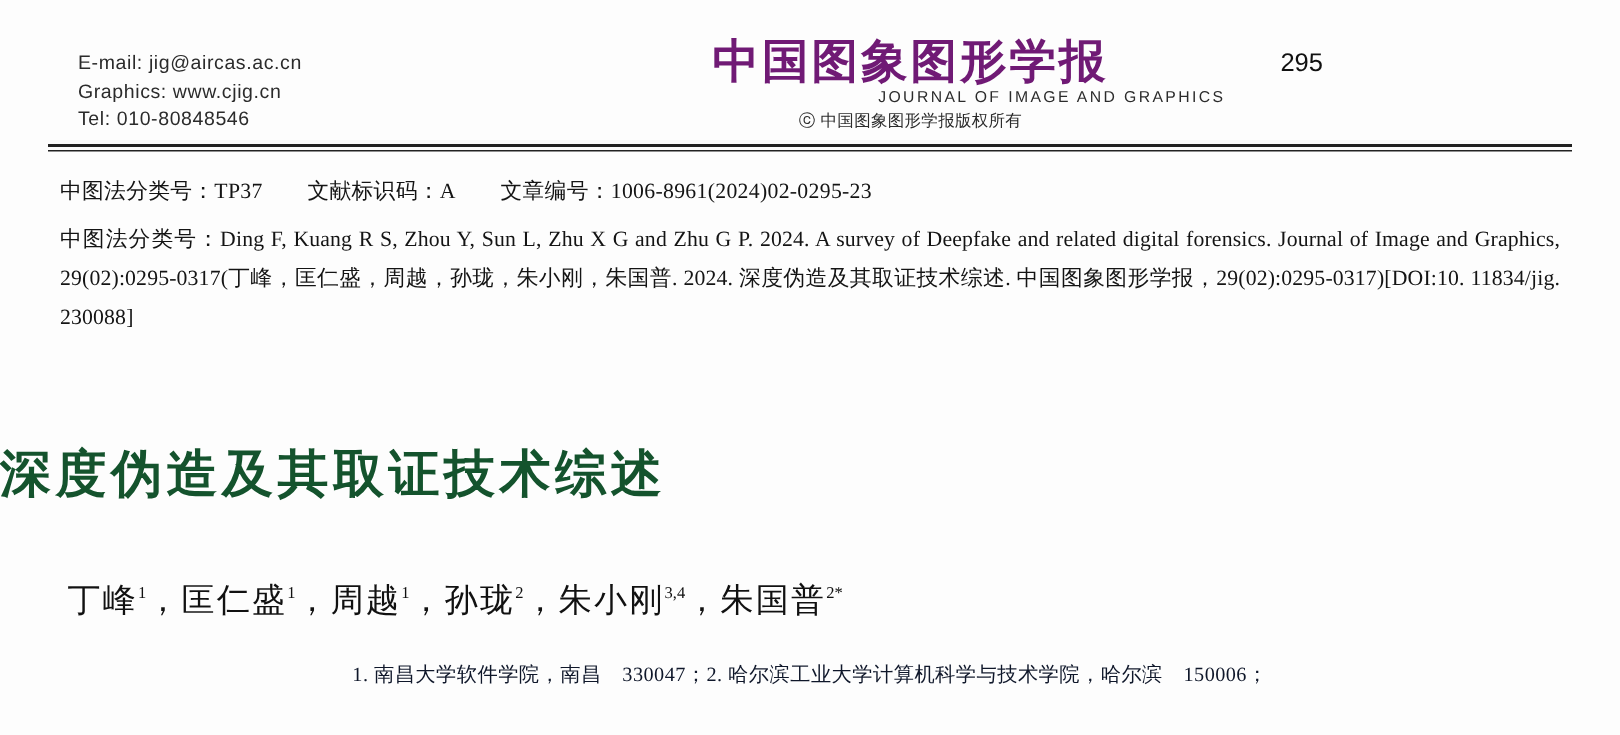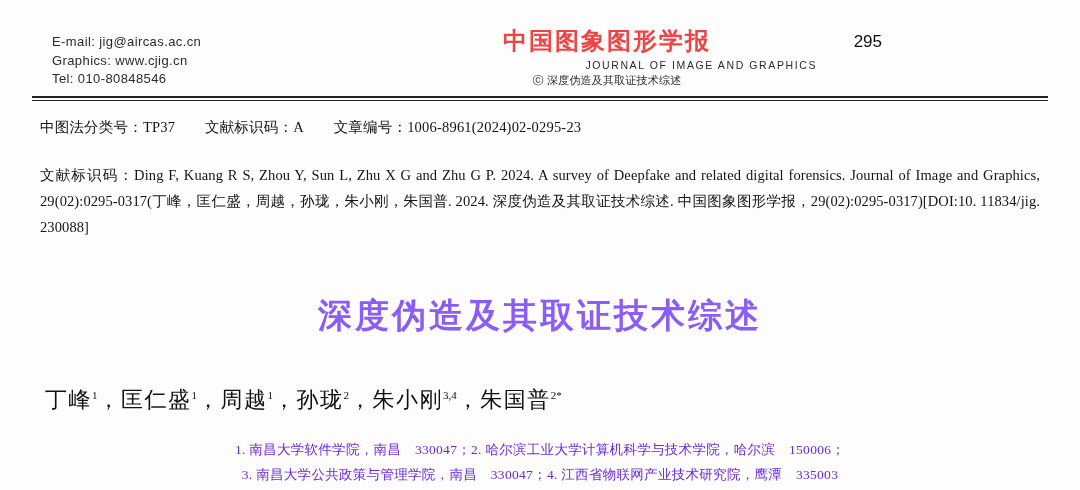--- a/index.html
+++ b/index.html
@@ -42,24 +42,24 @@
   .contact div { white-space: nowrap; }
   .journal-block {
     position: absolute;
     right: 95px;
     top: 26px;
     text-align: center;
     width: 420px;
   }
   .journal-cn {
     font-family: "Liberation Serif", serif;
-    font-size: 24px;
+    font-size: 31px;
     font-weight: bold;
     letter-spacing: 2px;
-    color: #ef4444;
+    color: #701a75;
     line-height: 30px;
   }
   .journal-en {
     font-family: "Liberation Sans", sans-serif;
     font-size: 10.5px;
     letter-spacing: 1.6px;
     color: #2b2b2b;
     margin-top: 3px;
     text-align: right;
   }
@@ -96,41 +96,41 @@
     position: absolute;
     left: 40px;
     top: 118px;
     width: 1000px;
     font-size: 14.5px;
     color: #141414;
   }
   .meta-line1 {
     white-space: nowrap;
     letter-spacing: 0.2px;
-    margin-bottom: 25px;
+    margin-bottom: 10px;
   }
   .meta-line1 .seg { margin-right: 26px; }
   .cite {
     line-height: 26px;
     text-align: justify;
     letter-spacing: 0.1px;
   }
   .cite .label { white-space: nowrap; }
   
   .title {
     position: absolute;
     left: 0;
     top: 293px;
     width: 1080px;
-    text-align: center;
+    text-align: left;
     font-family: "Liberation Serif", serif;
     font-size: 34px;
     font-weight: bold;
     letter-spacing: 3px;
-    color: #8b5cf6;
+    color: #14532d;
   }
   
   .authors {
     position: absolute;
     left: 0;
     top: 385px;
     width: 1080px;
     font-size: 22px;
     letter-spacing: 1.5px;
     color: #111;
@@ -143,63 +143,62 @@
   }
   
   .affiliations {
     position: absolute;
     left: 0;
     top: 437px;
     width: 1080px;
     text-align: center;
     font-size: 13.5px;
     line-height: 25px;
-    color: #6d28d9;
+    color: #0f172a;
     letter-spacing: 0.3px;
   }
   .aff-line { white-space: nowrap; }
 </style>
 </head>
 <body>
 
 <div class="page">
 
   <div class="header">
 
     <div class="contact">
       <div>E-mail: jig@aircas.ac.cn</div>
       <div>Graphics: www.cjig.cn</div>
       <div>Tel: 010-80848546</div>
     </div>
 
     <div class="journal-block">
       <div class="journal-cn">中国图象图形学报</div>
       <div class="journal-en">JOURNAL OF IMAGE AND GRAPHICS</div>
-      <div class="journal-copy">ⓒ 深度伪造及其取证技术综述</div>
+      <div class="journal-copy">ⓒ 中国图象图形学报版权所有</div>
     </div>
 
     <div class="page-number">295</div>
   </div>
 
   <div class="rule"></div>
   <div class="rule thin"></div>
 
   <div class="meta">
     <div class="meta-line1">
       <span class="seg">中图法分类号：TP37</span>
       <span class="seg">文献标识码：A</span>
       <span class="seg">文章编号：1006-8961(2024)02-0295-23</span>
     </div>
     <div class="cite">
-      <span class="label">文献标识码：</span><span>Ding F, Kuang R S, Zhou Y, Sun L, Zhu X G and Zhu G P. 2024. A survey of Deepfake and related digital forensics. Journal of Image and Graphics, 29(02):0295-0317(丁峰，匡仁盛，周越，孙珑，朱小刚，朱国普. 2024. 深度伪造及其取证技术综述. 中国图象图形学报，29(02):0295-0317)[DOI:10. 11834/jig. 230088]</span>
+      <span class="label">中图法分类号：</span><span>Ding F, Kuang R S, Zhou Y, Sun L, Zhu X G and Zhu G P. 2024. A survey of Deepfake and related digital forensics. Journal of Image and Graphics, 29(02):0295-0317(丁峰，匡仁盛，周越，孙珑，朱小刚，朱国普. 2024. 深度伪造及其取证技术综述. 中国图象图形学报，29(02):0295-0317)[DOI:10. 11834/jig. 230088]</span>
     </div>
   </div>
 
   <div class="title">深度伪造及其取证技术综述</div>
 
   <div class="authors">丁峰<sup>1</sup>，匡仁盛<sup>1</sup>，周越<sup>1</sup>，孙珑<sup>2</sup>，朱小刚<sup>3,4</sup>，朱国普<sup>2*</sup></div>
 
   <div class="affiliations">
     <div class="aff-line">1. 南昌大学软件学院，南昌　330047；2. 哈尔滨工业大学计算机科学与技术学院，哈尔滨　150006；</div>
-    <div class="aff-line">3. 南昌大学公共政策与管理学院，南昌　330047；4. 江西省物联网产业技术研究院，鹰潭　335003</div>
   </div>
 
 </div>
 
 </body></html>

